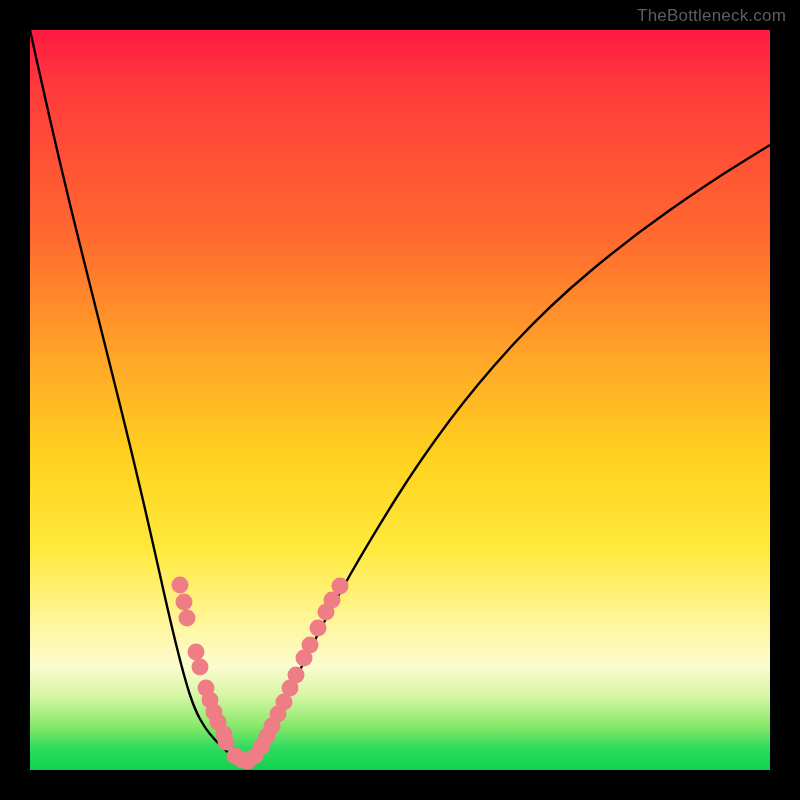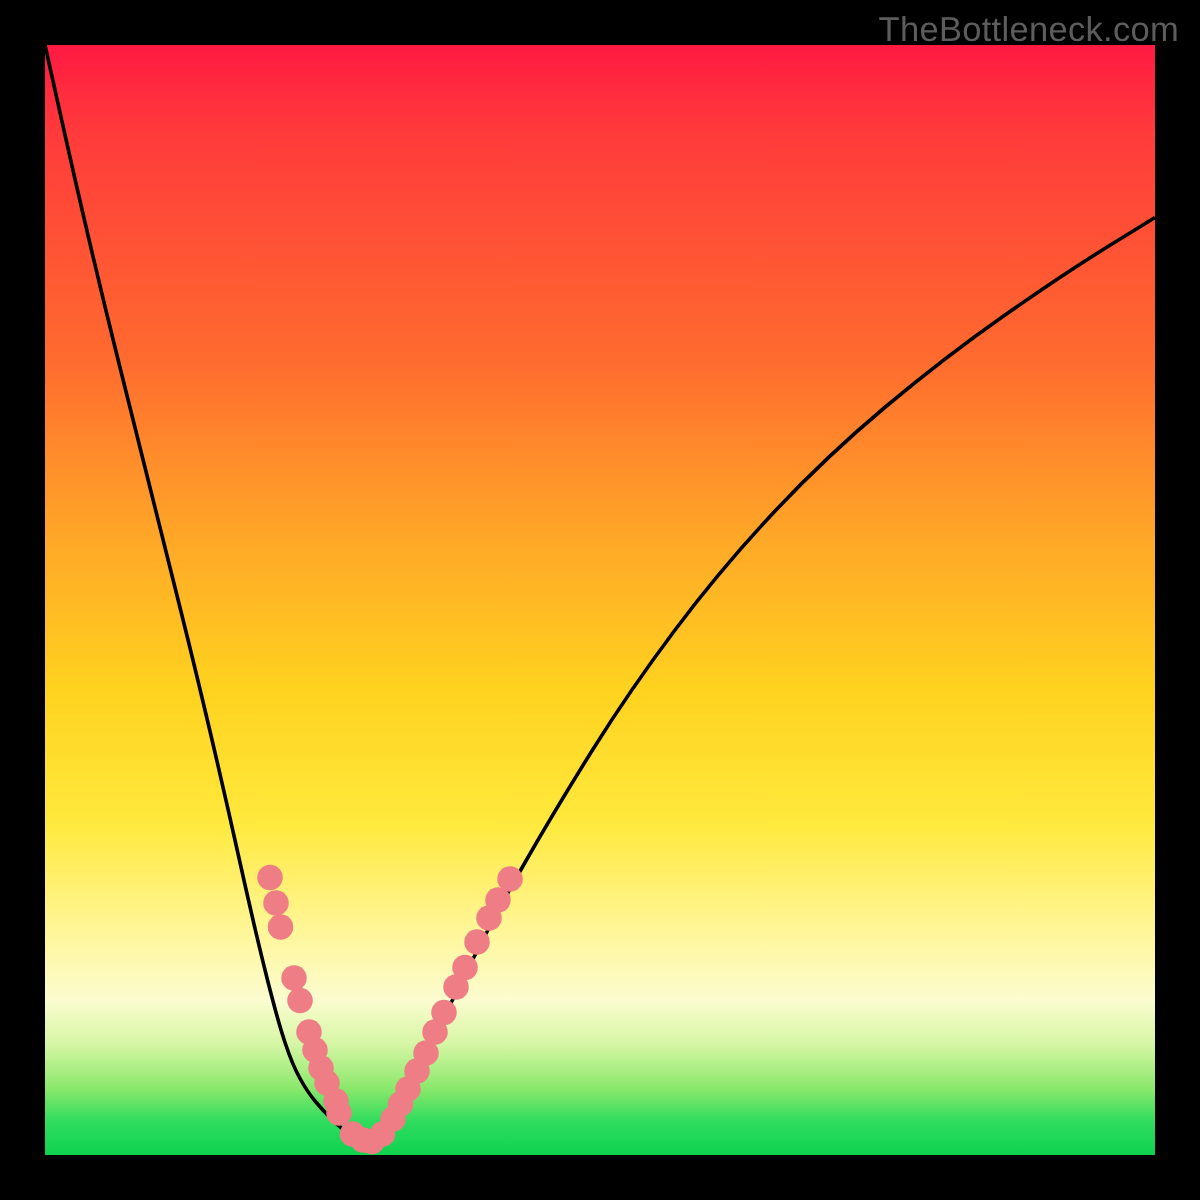--- a/index.html
+++ b/index.html
@@ -40,21 +40,21 @@
       #8ae86b 94%,
       #2fdc5e 97%,
       #0fd24f 100%
     );
   }
   .watermark {
     position: absolute;
     top: 6px;
     right: 14px;
     color: #5d5d5d;
-    font-size: 23px;
+    font-size: 17px;
     letter-spacing: 0.2px;
     font-weight: 400;
   }
   svg.curves {
     position: absolute;
     left: 0;
     top: 0;
     width: 740px;
     height: 740px;
     overflow: visible;

